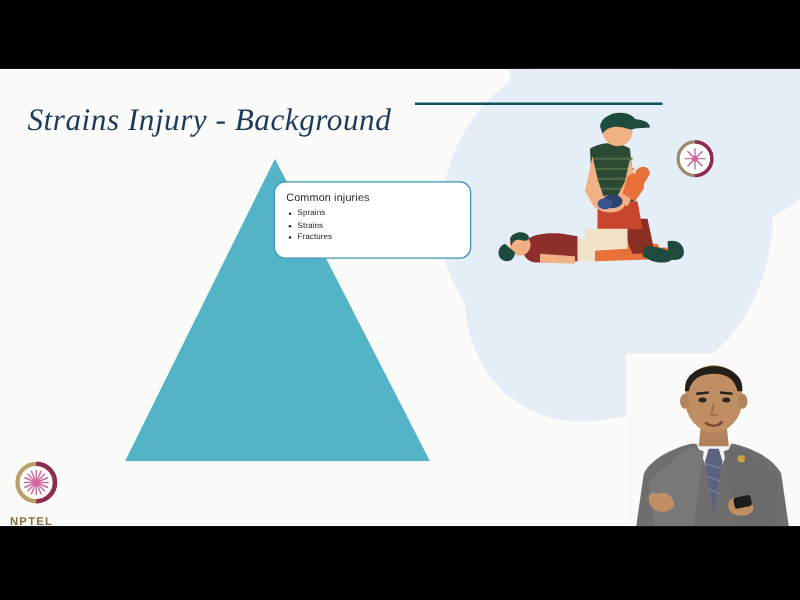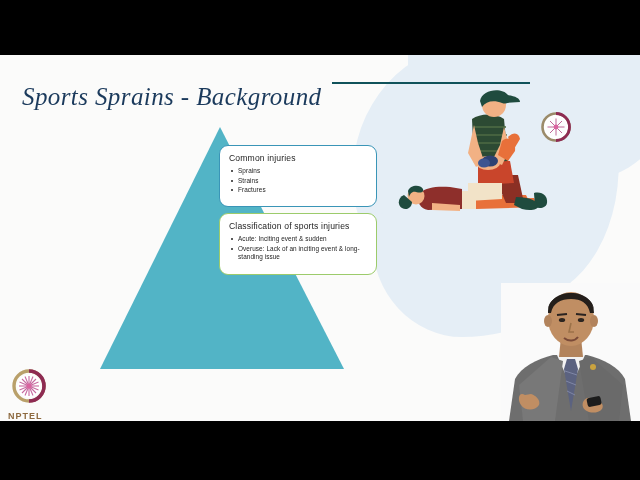--- a/index.html
+++ b/index.html
@@ -180,21 +180,21 @@
 
 <div id="stage">
 
   <div id="slide">
     <div id="slide-white"></div>
 
     <div id="blue-blob-3"></div>
     <div id="blue-blob"></div>
     <div id="blue-blob-2"></div>
 
-    <div id="title">Sports Sprains - Background</div>
+    <div id="title">Strains Injury - Background</div>
     <div id="title-rule"></div>
 
     <div id="topright-logo">
       <svg width="30" height="30" viewBox="0 0 30 30">
         <circle cx="15" cy="15" r="13.5" fill="#ffffff"></circle>
         <path d="M15 1.5 A13.5 13.5 0 0 1 15 28.5 A13.5 13.5 0 0 1 15 1.5 Z" fill="none" stroke="#9b8b6a" stroke-width="2.6"></path>
         <path d="M15 1.5 A13.5 13.5 0 0 1 15 28.5" fill="none" stroke="#8e2b52" stroke-width="2.8"></path>
         <circle cx="15" cy="15" r="10.5" fill="#fdfdfd"></circle>
         <g stroke="#b8558a" stroke-width="0.9">
           <line x1="15" y1="6.5" x2="15" y2="23.5"></line>
@@ -276,27 +276,20 @@
 
     <div id="box-common" class="callout">
       <div class="callout-heading">Common injuries</div>
       <ul class="callout-list">
         <li><span class="bullet-dot"></span><span>Sprains</span></li>
         <li><span class="bullet-dot"></span><span>Strains</span></li>
         <li><span class="bullet-dot"></span><span>Fractures</span></li>
       </ul>
     </div>
 
-    <div id="box-classification" class="callout">
-      <div class="callout-heading">Classification of sports injuries</div>
-      <ul class="callout-list">
-        <li><span class="bullet-dot"></span><span>Acute: Inciting event &amp; sudden</span></li>
-        <li><span class="bullet-dot"></span><span>Overuse: Lack of an inciting event &amp; long-standing issue</span></li>
-      </ul>
-    </div>
 
     <div id="nptel-logo">
       <svg width="42" height="38" viewBox="0 0 42 38">
         <g transform="translate(21,18)">
           <circle cx="0" cy="0" r="15" fill="none" stroke="#b9a06a" stroke-width="3.4"></circle>
           <path d="M0 -15 A15 15 0 0 1 0 15" fill="none" stroke="#8e2b52" stroke-width="3.6"></path>
           <circle cx="0" cy="0" r="11.5" fill="#ffffff"></circle>
           <g stroke="#c76aa0" stroke-width="1.1">
             <line x1="0" y1="-10" x2="0" y2="10"></line>
             <line x1="-10" y1="0" x2="10" y2="0"></line>

